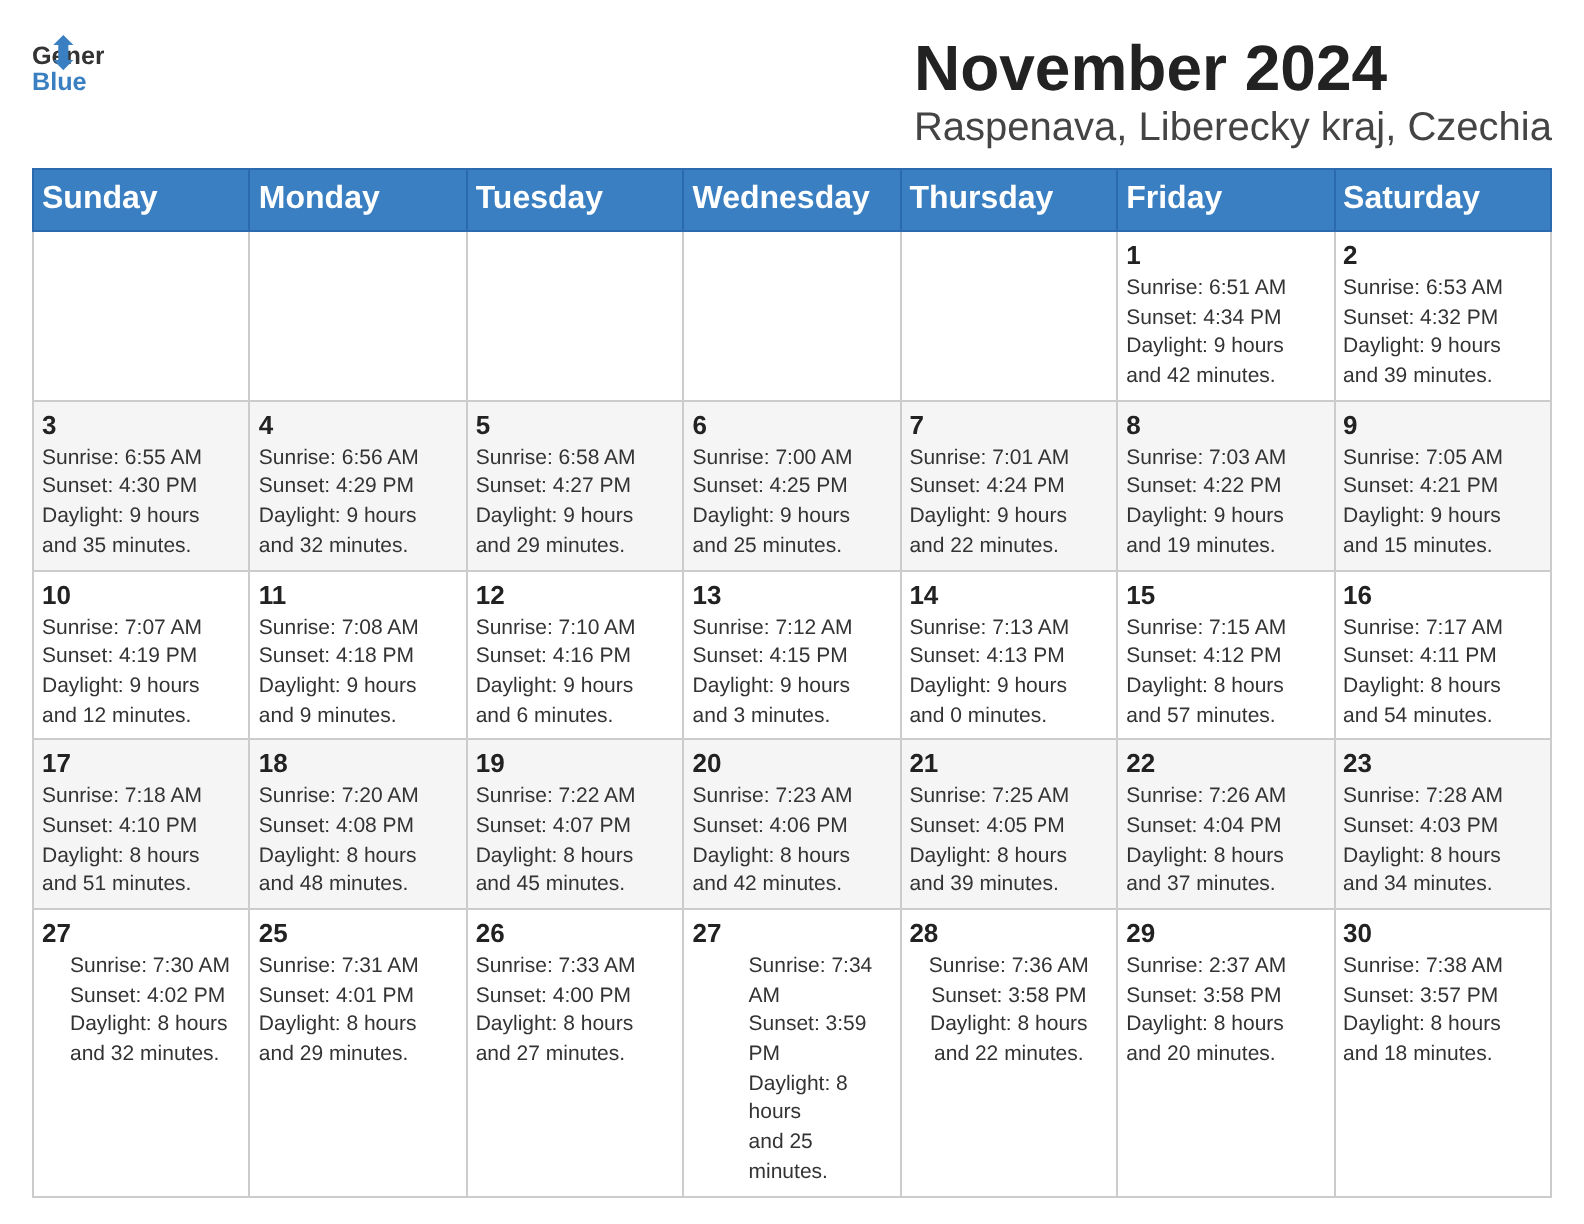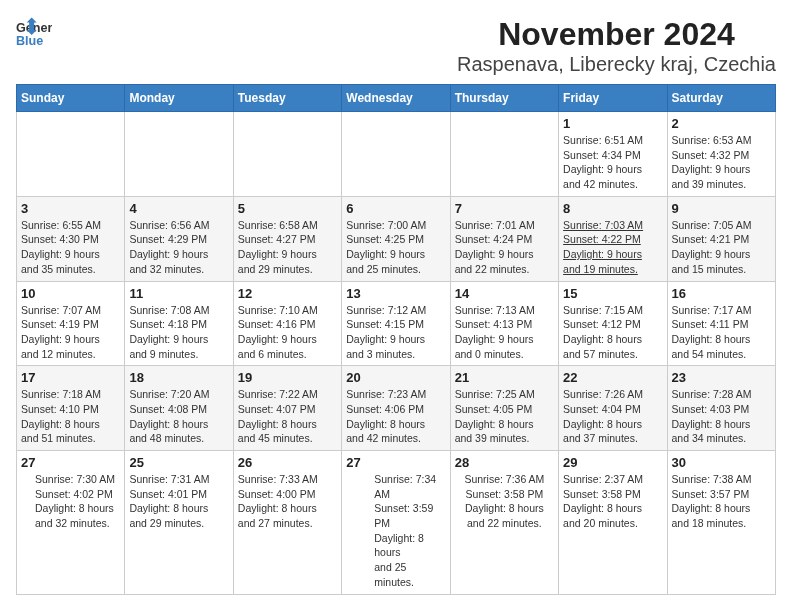--- a/index.html
+++ b/index.html
@@ -19,42 +19,42 @@
     .logo {
       display: flex;
       align-items: center;
       gap: 4px;
     }
     .logo-icon {
       width: 36px;
       height: 36px;
     }
     .title-area {
-      text-align: center;
+      text-align: left;
     }
     .month-title {
       font-size: 32px;
       font-weight: bold;
       color: #222;
     }
     .subtitle {
       font-size: 20px;
       color: #444;
     }
     .calendar {
       width: 100%;
       border-collapse: collapse;
       font-size: 11px;
     }
     .calendar th {
       background: #3a7fc1;
       color: #fff;
       padding: 6px 4px;
       text-align: left;
-      font-size: 12px;
+      font-size: 16px;
       font-weight: bold;
       border: 1px solid #2a6aad;
     }
     .calendar td {
       border: 1px solid #ccc;
       vertical-align: top;
       padding: 4px;
       width: 108px;
       min-height: 80px;
       background: #fff;
@@ -160,21 +160,21 @@
         </td>
         <td>
           <span class="day-number">7</span>
           <div class="day-info" style="white-space: pre-line;">Sunrise: 7:01 AM
 Sunset: 4:24 PM
 Daylight: 9 hours
 and 22 minutes.</div>
         </td>
         <td>
           <span class="day-number">8</span>
-          <div class="day-info" style="white-space: pre-line; text-decoration: underline;">Sunrise: 7:03 AM
+          <div class="day-info" style="white-space: pre-line;">Sunrise: 7:03 AM
 Sunset: 4:22 PM
 Daylight: 9 hours
 and 19 minutes.</div>
         </td>
         <td>
           <span class="day-number">9</span>
           <div class="day-info" style="white-space: pre-line;">Sunrise: 7:05 AM
 Sunset: 4:21 PM
 Daylight: 9 hours
 and 15 minutes.</div>

